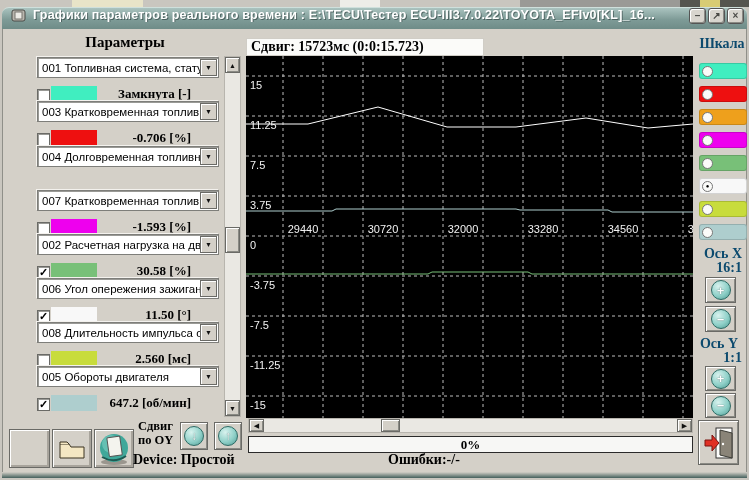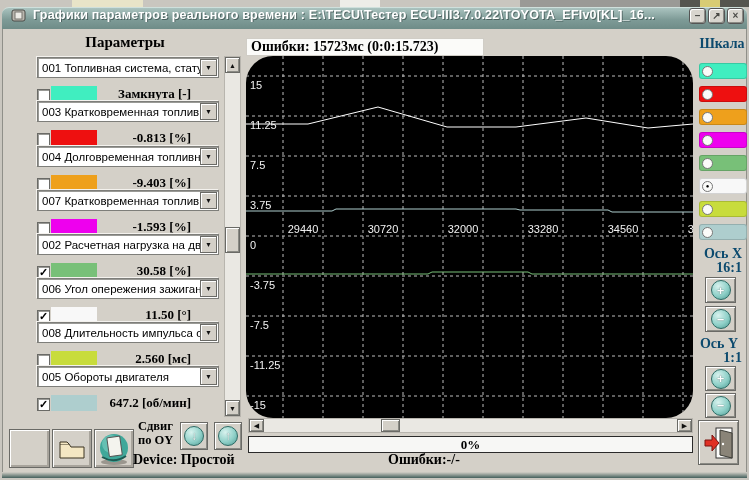--- a/index.html
+++ b/index.html
@@ -35,21 +35,21 @@
   .swatch{width:46px;height:16px;margin-left:1px;}
   .pval{flex:1;text-align:right;padding-right:28px;font-family:"Liberation Serif",serif;font-weight:bold;font-size:13px;color:#000;white-space:nowrap;}
   
   .sb-track{background:#eae8e3;border:1px solid #b8b5ae;}
   .sb-btn{position:absolute;background:#d4d0c8;border:1px solid #6a6a66;box-shadow:inset 1px 1px 0 #fff,inset -1px -1px 0 #8a8a84;
     display:flex;align-items:center;justify-content:center;font-size:7px;color:#111;line-height:1;}
   .sb-thumb{position:absolute;background:#d4d0c8;border:1px solid #6a6a66;box-shadow:inset 1px 1px 0 #fff,inset -1px -1px 0 #8a8a84;}
   
   .chart-header{left:246px;top:38px;width:238px;height:18px;background:#fbfbf9;border:1px solid #d0cdc6;
     font-family:"Liberation Serif",serif;font-weight:bold;font-size:14px;color:#000;padding-left:4px;white-space:nowrap;}
-  .chart{left:246px;top:56px;width:447px;height:362px;background:#000;overflow:hidden;border-radius:27px;}
+  .chart{left:246px;top:56px;width:447px;height:362px;background:#000;overflow:hidden;}
   svg text{font-family:"Liberation Sans",sans-serif;}
   
   .scale-title,.axis-label{font-family:"Liberation Serif",serif;font-weight:bold;font-size:14px;color:#0c4a6e;}
   .scale-row{left:699px;width:48px;height:16px;border-radius:3px;display:flex;align-items:center;border:1px solid rgba(0,0,0,.15);}
   .radio{width:11px;height:11px;margin-left:2px;background:#fbfbf9;border:1px solid #777;border-radius:50%;
     display:flex;align-items:center;justify-content:center;font-size:6px;color:#000;line-height:1;}
   .sq-btn{position:absolute;background:#d4d0c8;border:1px solid #6a6a66;box-shadow:inset 1px 1px 0 #fff,inset -1px -1px 0 #8a8a84;
     display:flex;align-items:center;justify-content:center;}
   .orb{width:20px;height:20px;border-radius:50%;background:radial-gradient(circle at 35% 30%,#d8f2ee,#8fd0c8 55%,#4d9a92);
     border:1px solid #2e6b65;display:flex;align-items:center;justify-content:center;
@@ -108,33 +108,26 @@
 
   <div class="abs combo" style="top:101px;">
     <span class="combo-text">003 Кратковременная топливная ко</span>
     <span class="combo-btn">▼</span>
     </div>
   <div class="abs vrow" style="top:128px;">
     <span class="cbx">
         <span></span>
       </span>
     <span class="swatch" style="background: rgb(238, 16, 16);"></span>
-    <span class="pval">-0.813 [%]</span>
+    <span class="pval">-0.706 [%]</span>
     </div>
 
   <div class="abs combo" style="top:146px;">
     <span class="combo-text">004 Долговременная топливная кор</span>
     <span class="combo-btn">▼</span>
-    </div>
-  <div class="abs vrow" style="top:173px;">
-    <span class="cbx">
-        <span></span>
-      </span>
-    <span class="swatch" style="background: rgb(238, 160, 28);"></span>
-    <span class="pval">-9.403 [%]</span>
     </div>
 
   <div class="abs combo" style="top:190px;">
     <span class="combo-text">007 Кратковременная топливная ко</span>
     <span class="combo-btn">▼</span>
     </div>
   <div class="abs vrow" style="top:217px;">
     <span class="cbx">
         <span></span>
       </span>
@@ -189,21 +182,21 @@
     <span class="swatch" style="background: rgb(174, 206, 206);"></span>
     <span class="pval">647.2 [об/мин]</span>
     </div>
 
   <div class="abs sb-track" style="left:224px;top:56px;width:17px;height:361px;">
     <span class="sb-btn" style="left:0;top:0;width:15px;height:16px;">▲</span>
     <span class="sb-thumb" style="left:0;top:170px;width:15px;height:26px;"></span>
     <span class="sb-btn" style="left:0;bottom:0;width:15px;height:16px;">▼</span>
   </div>
 
-  <div class="abs chart-header">Ошибки: 15723мс (0:0:15.723)</div>
+  <div class="abs chart-header">Сдвиг: 15723мс (0:0:15.723)</div>
   <div class="abs chart">
     <svg width="447" height="362" xmlns="http://www.w3.org/2000/svg">
         <line x1="37" y1="0" x2="37" y2="362" stroke="#bdbdbd" stroke-dasharray="3 3"></line>
         <line x1="77" y1="0" x2="77" y2="362" stroke="#bdbdbd" stroke-dasharray="3 3"></line>
         <line x1="117" y1="0" x2="117" y2="362" stroke="#bdbdbd" stroke-dasharray="3 3"></line>
         <line x1="157" y1="0" x2="157" y2="362" stroke="#bdbdbd" stroke-dasharray="3 3"></line>
         <line x1="197" y1="0" x2="197" y2="362" stroke="#bdbdbd" stroke-dasharray="3 3"></line>
         <line x1="237" y1="0" x2="237" y2="362" stroke="#bdbdbd" stroke-dasharray="3 3"></line>
         <line x1="277" y1="0" x2="277" y2="362" stroke="#bdbdbd" stroke-dasharray="3 3"></line>
         <line x1="317" y1="0" x2="317" y2="362" stroke="#bdbdbd" stroke-dasharray="3 3"></line>

